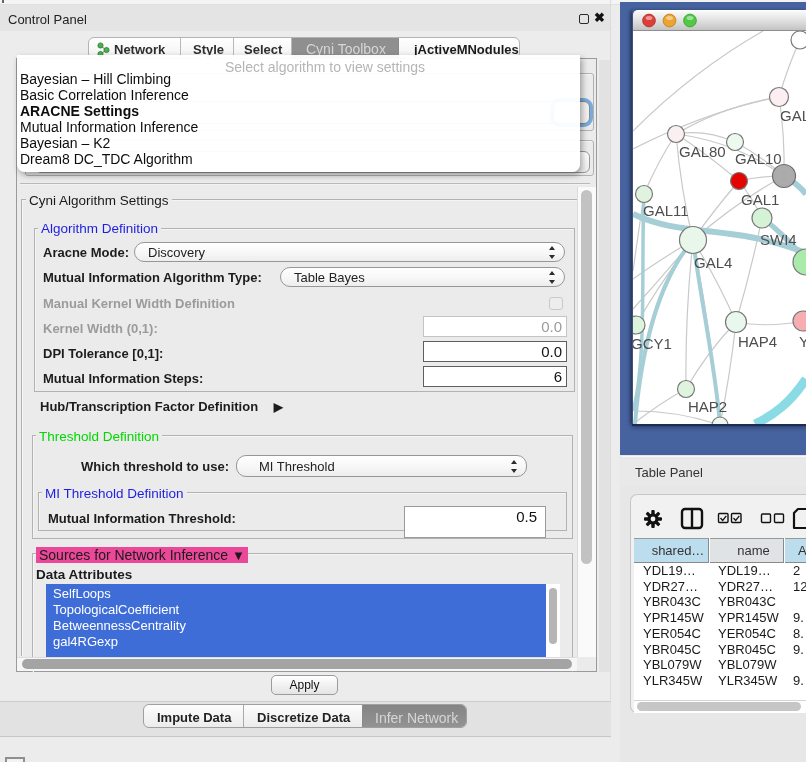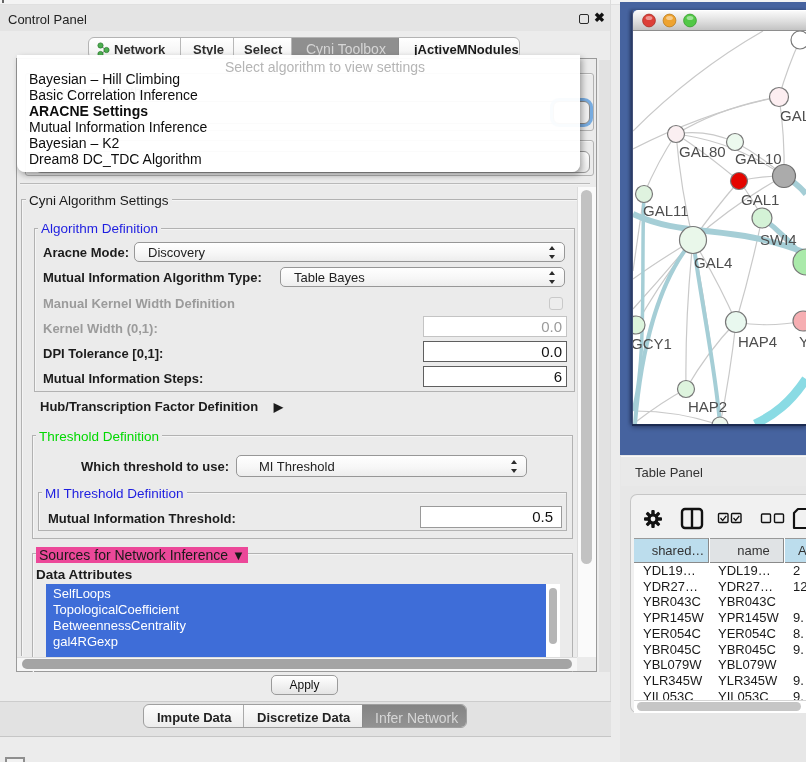--- a/index.html
+++ b/index.html
@@ -2,21 +2,21 @@
 <html><head>
 <meta charset="utf-8">
 <style>
 * { margin:0; padding:0; box-sizing:border-box; }
 html,body { width:806px; height:762px; overflow:hidden; }
 body { font-family:"Liberation Sans", sans-serif; background:#ececec; position:relative; }
 .abs { position:absolute; }
 .b13 { font-size:13px; font-weight:bold; color:#1c1c1c; }
 .r13 { font-size:13px; color:#1c1c1c; }
 .combo {
-  border:1px solid #979797; border-radius:5px;
+  border:1px solid #979797; border-radius:10px;
   background:linear-gradient(#ffffff, #f7f7f7 55%, #ededed);
   font-size:13px; color:#222;
 }
 .combo .arr { position:absolute; right:8px; top:50%; margin-top:-6px; width:7px; height:13px; }
 .combo .arr:before { content:""; position:absolute; left:0; top:0; border:3.5px solid transparent; border-bottom:4.5px solid #2b2b2b; border-top:none; }
 .combo .arr:after { content:""; position:absolute; left:0; bottom:0; border:3.5px solid transparent; border-top:4.5px solid #2b2b2b; border-bottom:none; }
 .tfield { border:1px solid #5f5f5f; background:#fff; font-size:15px; color:#111; text-align:right; }
 </style>
 </head>
 <body>
@@ -91,21 +91,21 @@
 <div class="abs" style="left:32px;top:435px;width:541px;height:104px;border:1px solid #b2b2b2;box-shadow:inset 1px 1px 0 #f5f5f5;"></div>
 <div class="abs" style="left:36px;top:429px;background:#ebebeb;padding:0 3px;color:#00d800;font-size:13.5px;">Threshold Definition</div>
 <div class="abs b13" style="left:81px;top:459px;">Which threshold to use:</div>
 <div class="abs combo" style="left:236px;top:455px;width:291px;height:22px;line-height:21px;">
   <span style="margin-left:22px;">MI Threshold</span><span class="arr"></span>
 </div>
 
 <div class="abs" style="left:38px;top:492px;width:529px;height:39px;border:1px solid #b2b2b2;box-shadow:inset 1px 1px 0 #f5f5f5;"></div>
 <div class="abs" style="left:42px;top:486px;background:#ebebeb;padding:0 3px;color:#1e1ee0;font-size:13.5px;">MI Threshold Definition</div>
 <div class="abs b13" style="left:48px;top:511px;">Mutual Information Threshold:</div>
-<div class="abs tfield" style="left:420px;top:506px;width:142px;height:22px;border-color:#9a9a9a;line-height:20px;padding-right:8px;padding-left:32px;">0.5</div>
+<div class="abs tfield" style="left:404px;top:506px;width:142px;height:32px;border-color:#9a9a9a;line-height:20px;padding-right:8px;padding-left:32px;">0.5</div>
 
 <div class="abs" style="left:32px;top:553px;width:541px;height:119px;border:1px solid #b2b2b2;border-bottom:none;box-shadow:inset 1px 1px 0 #f5f5f5;"></div>
 <div class="abs" style="left:36px;top:547px;background:#ec4899;padding:0 3px;color:#1a1a1a;font-size:14px;">Sources for Network Inference <span style="font-size:13px;color:#1a1a1a;">▼</span></div>
 <div class="abs" style="left:36px;top:567px;font-weight:bold;font-size:13.5px;color:#1c1c1c;">Data Attributes</div>
 <div class="abs" style="left:46px;top:584px;width:514px;height:73px;background:#fff;overflow:hidden;">
   <div class="abs" style="left:0;top:0;width:500px;height:73px;background:#3e6dd8;color:#fff;font-size:13px;line-height:16px;padding:2px 0 0 7px;">
     SelfLoops<br>TopologicalCoefficient<br>BetweennessCentrality<br>gal4RGexp
   </div>
   <div class="abs" style="left:503px;top:4px;width:8px;height:56px;background:#b5b5b5;border-radius:4px;"></div>
 </div>
@@ -125,21 +125,21 @@
   <div class="abs" style="left:219px;top:0;width:105px;height:24px;background:linear-gradient(#848484,#949494);"></div>
   <div class="abs b13" style="left:13px;top:5px;color:#222;">Impute Data</div>
   <div class="abs b13" style="left:113px;top:5px;color:#222;">Discretize Data</div>
   <div class="abs" style="left:231px;top:5px;color:#d6d6d6;font-size:14px;">Infer Network</div>
 </div>
 <div class="abs" style="left:0;top:736px;width:611px;height:1px;background:#c6c6c6;"></div>
 <div class="abs" style="left:5px;top:757px;width:20px;height:12px;border:2px solid #8f8f8f;background:#f2f2f2;"></div>
 
 <div id="popup" class="abs" style="left:17px;top:55px;width:563px;height:117px;background:rgba(255,255,255,0.955);border-radius:0 0 8px 8px;box-shadow:2px 3px 6px rgba(0,0,0,0.35);">
   <div class="abs" style="left:0;top:4px;width:616px;text-align:center;font-size:14px;color:#b5b5b5;">Select algorithm to view settings</div>
-  <div class="abs" style="left:3px;top:16px;font-size:14px;color:#0d0d0d;line-height:16px;margin-left:9px;">
+  <div class="abs" style="left:3px;top:16px;font-size:14px;color:#0d0d0d;line-height:16px;">
     Bayesian – Hill Climbing<br>
     Basic Correlation Inference<br>
     <b>ARACNE Settings</b><br>
     Mutual Information Inference<br>
     Bayesian – K2<br>
     Dream8 DC_TDC Algorithm
   </div>
 </div>
 
 <div class="abs" style="left:620px;top:0;width:186px;height:455px;background:#46639f;"></div>
@@ -271,17 +271,16 @@
   <div class="abs" style="left:151px;top:0;width:21px;height:25px;background:#bcdded;border-top:1px solid #999;border-bottom:1px solid #8a8a8a;line-height:24px;color:#333;"><span style="margin-left:13px;">A</span></div>
   <div class="abs" style="left:0;top:25px;width:172px;line-height:15.7px;white-space:nowrap;">
     <div><span style="display:inline-block;width:84px;padding-left:9px;">YDL19…</span><span style="display:inline-block;width:75px;">YDL19…</span><span>2</span></div>
     <div><span style="display:inline-block;width:84px;padding-left:9px;">YDR27…</span><span style="display:inline-block;width:75px;">YDR27…</span><span>12</span></div>
     <div><span style="display:inline-block;width:84px;padding-left:9px;">YBR043C</span><span style="display:inline-block;width:75px;">YBR043C</span></div>
     <div><span style="display:inline-block;width:84px;padding-left:9px;">YPR145W</span><span style="display:inline-block;width:75px;">YPR145W</span><span>9.</span></div>
     <div><span style="display:inline-block;width:84px;padding-left:9px;">YER054C</span><span style="display:inline-block;width:75px;">YER054C</span><span>8.</span></div>
     <div><span style="display:inline-block;width:84px;padding-left:9px;">YBR045C</span><span style="display:inline-block;width:75px;">YBR045C</span><span>9.</span></div>
     <div><span style="display:inline-block;width:84px;padding-left:9px;">YBL079W</span><span style="display:inline-block;width:75px;">YBL079W</span></div>
     <div><span style="display:inline-block;width:84px;padding-left:9px;">YLR345W</span><span style="display:inline-block;width:75px;">YLR345W</span><span>9.</span></div>
-    <div><span style="display:inline-block;width:84px;padding-left:9px;">YIL053C</span><span style="display:inline-block;width:75px;">YIL053C</span><span>9.</span></div>
   </div>
   <div class="abs" style="left:0;top:162px;width:172px;height:13px;background:#fff;border-top:1px solid #d5d5d5;"></div>
   <div class="abs" style="left:3px;top:164px;width:164px;height:9px;background:#c6c6c6;border-radius:5px;"></div>
 </div>
 
 </body></html>

